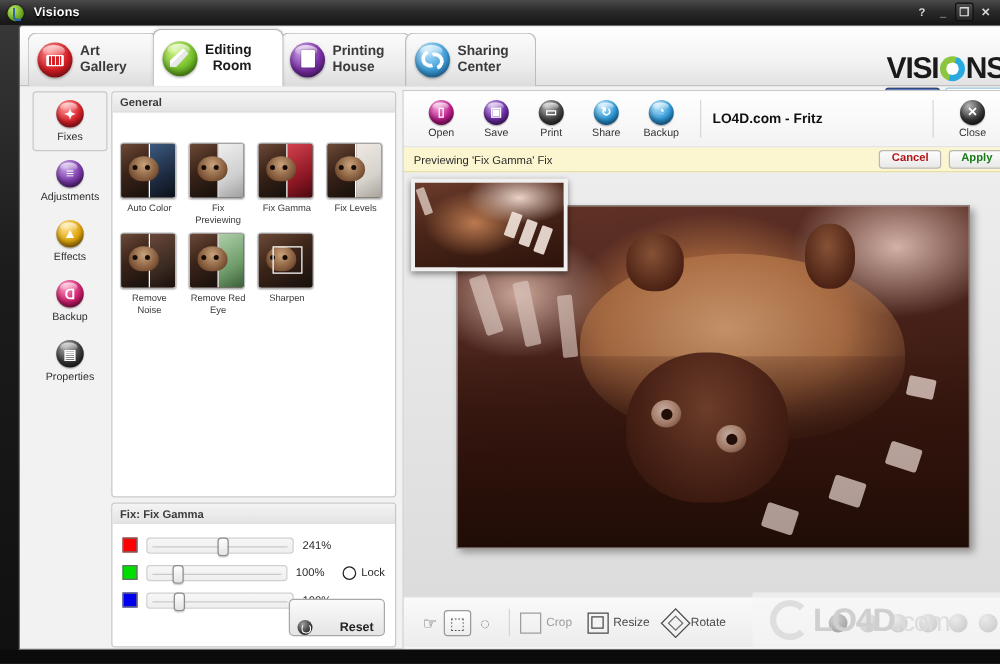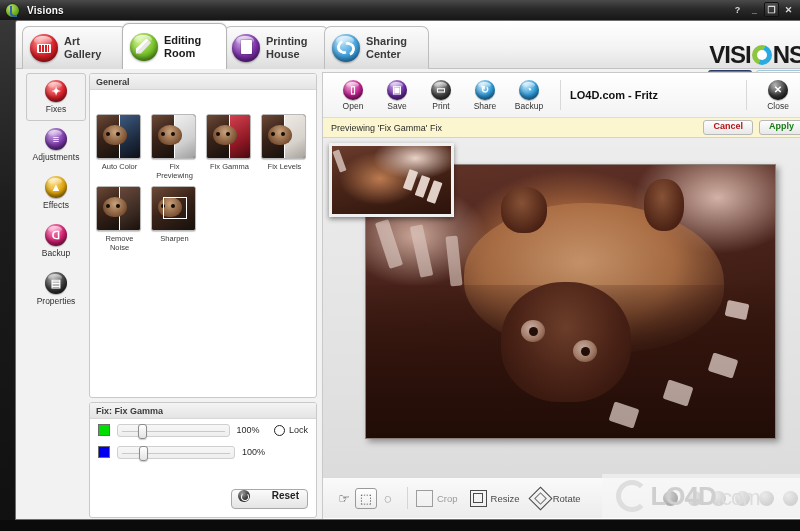--- a/index.html
+++ b/index.html
@@ -63,20 +63,21 @@
     background: linear-gradient(180deg,#fbfbfb 0%,#ededed 60%,#dcdcdc 100%);
     border:1px solid #bdbdbd; border-bottom:none;
     border-radius:7px 7px 0 0;
     display:flex; align-items:center; padding-left:7px; gap:6px;
     cursor:pointer;
   }
   .tab.active{
     background:#ffffff; border-color:#b5b5b5;
     top:2px; height:46px; z-index:5;
     box-shadow:0 -1px 2px rgba(0,0,0,.08);
+    text-align:right;
   }
   .tab-icon{
     width:28px;height:28px;border-radius:50%;flex:none;
     box-shadow: inset 0 -3px 5px rgba(0,0,0,.35), 0 1px 2px rgba(0,0,0,.35);
     position:relative;
   }
   .tab-icon:before{
     content:""; position:absolute; left:4px; top:2px; width:18px; height:9px;
     border-radius:50%;
     background: linear-gradient(180deg,rgba(255,255,255,.75),rgba(255,255,255,0));
@@ -204,21 +205,21 @@
     position:absolute; top:-1px; width:9px; height:15px; border-radius:3px;
     background:linear-gradient(180deg,#ffffff,#e3e3e3); border:1px solid #8d8d8d;
     box-shadow:0 1px 1px rgba(0,0,0,.2);
   }
   .pct{ font-size:9px; color:#2a2a2a; width:32px; }
   .lock{ display:flex;align-items:center;gap:4px; cursor:pointer; }
   .lock-box{ width:11px;height:11px;border:1.5px solid #222; border-radius:50%; }
   .lock-txt{ font-size:9px; color:#2a2a2a; }
   .reset-btn{
     position:absolute; right:8px; bottom:8px;
-    display:flex;align-items:flex-start;gap:22px; height:20px; padding:0 8px 0 6px;
+    display:flex;align-items:flex-end;gap:22px; height:30px; padding:0 8px 0 6px;
     background:linear-gradient(180deg,#fbfbfb,#e4e4e4); border:1px solid #a8a8a8;
     border-radius:4px; font-size:10px; font-weight:bold; color:#222; cursor:pointer;
   }
   .reset-ic{ width:12px;height:12px;border-radius:50%;
     background:radial-gradient(circle at 35% 28%,#9f9f9f,#333 60%,#0d0d0d 100%); position:relative;}
   .reset-ic:after{content:"";position:absolute;left:3px;top:3px;width:6px;height:6px;
     border:1.5px solid #fff;border-radius:50%;border-top-color:transparent;}
 
   
   .editor{
@@ -530,38 +531,56 @@
           <div class="thumb">
             <div class="half"></div>
               <div class="half r" style="background:linear-gradient(150deg,#6a483a 0%,#3a2a22 60%,#1a100b 100%)"></div>
             <div class="cat"></div>
               <div class="eye l"></div>
               <div class="eye r2"></div>
           </div>
           <div class="thumb-label">Remove Noise</div>
         </div>
 
+        <div class="thumb-cell">
+          <div class="thumb">
+            <div class="half"></div>
+              <div class="half r" style="background:linear-gradient(150deg,#aecfa9 0%,#6f9c6a 60%,#3c5d39 100%)"></div>
+            <div class="cat"></div>
+              <div class="eye l"></div>
+              <div class="eye r2"></div>
+          </div>
+          <div class="thumb-label">Remove Red Eye</div>
+        </div>
 
         <div class="thumb-cell">
           <div class="thumb">
             <div class="half" style="width:100%"></div>
             <div class="cat"></div>
               <div class="eye l"></div>
               <div class="eye r2"></div>
             <div class="sel-box"></div>
           </div>
           <div class="thumb-label">Sharpen</div>
         </div>
 
       </div>
     </div>
 
     <div class="fix-panel">
       <div class="panel-head">Fix: Fix Gamma</div>
 
+      <div class="slider-row" style="margin-top:6px">
+        <div class="sw sw-r"></div>
+        <div class="track">
+          <div class="line"></div>
+          <div class="knob" style="left:48%"></div>
+        </div>
+        <div class="pct">241%</div>
+      </div>
 
       <div class="slider-row">
         <div class="sw sw-g"></div>
         <div class="track">
           <div class="line"></div>
           <div class="knob" style="left:18%"></div>
         </div>
         <div class="pct">100%</div>
         <div class="lock">
           <div class="lock-box"></div>

